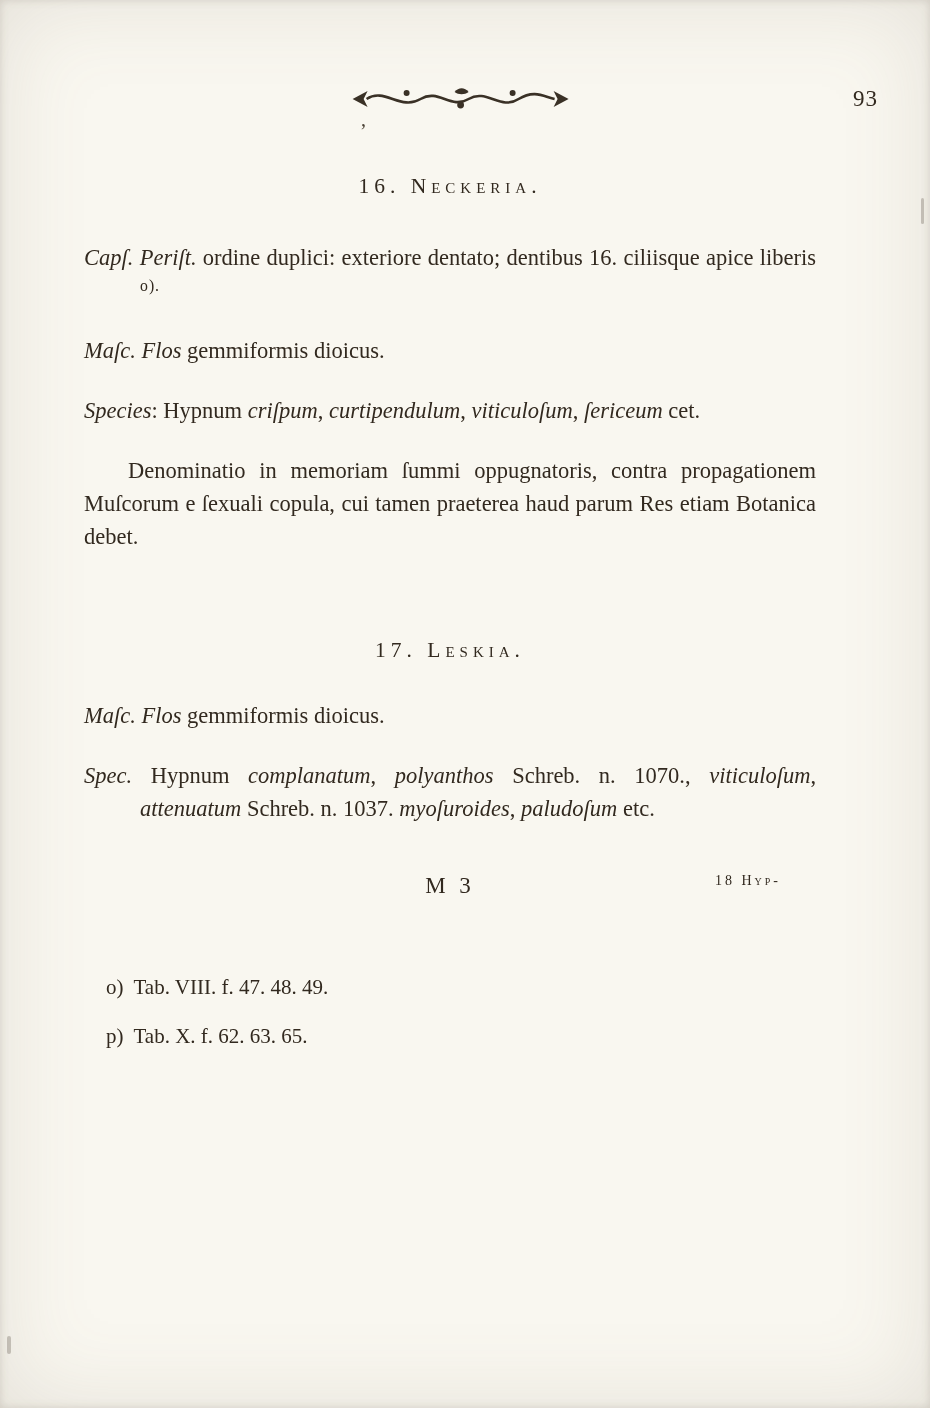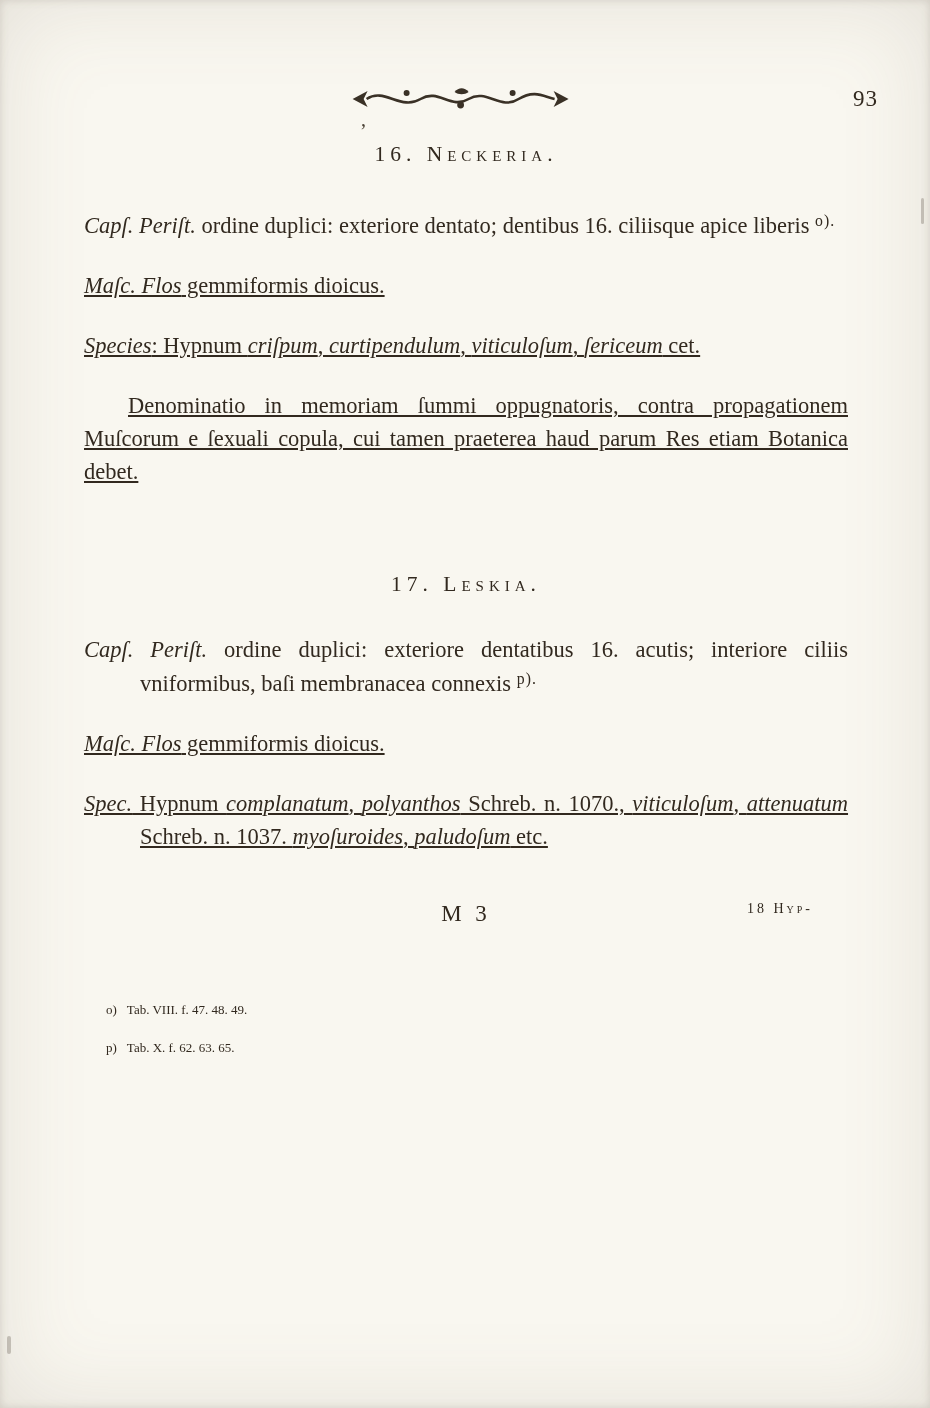--- a/index.html
+++ b/index.html
@@ -28,42 +28,42 @@
     font-size: 20px;
     color: #4a4134;
   }
   .page-number {
     position: absolute;
     top: 86px;
     right: 52px;
     font-size: 23px;
     letter-spacing: 1px;
   }
-  .content { padding: 142px 82px 0 84px; }
+  .content { padding: 142px 114px 0 84px; margin-top: 32px; }
   .chapter-heading {
     margin: 0;
     font-size: 21.5px;
     font-weight: normal;
     font-variant: small-caps;
     letter-spacing: 5px;
     text-align: center;
   }
   .h16 { margin-bottom: 0; }
   .h17 { margin-top: 84px; margin-bottom: 36px; }
   .para {
     margin: 0;
     font-size: 22.5px;
     line-height: 1.47;
     text-align: justify;
   }
   .it { font-style: italic; }
   .hang { padding-left: 56px; text-indent: -56px; }
   .first-indent { text-indent: 44px; }
   .mt-caps1 { margin-top: 42px; }
-  .mt-std   { margin-top: 27px; text-decoration: underline; }
+  .mt-std   { margin-top: 27px; }
   .mt-caps2 { margin-top: 36px; }
   .fn-ref { font-size: .7em; vertical-align: .45em; letter-spacing: 1px; }
   .signature-row {
     position: relative;
     margin-top: 48px;
     font-size: 23px;
     text-align: center;
     height: 34px;
   }
   .signature-mark { letter-spacing: 4px; text-align: center; }
@@ -71,21 +71,21 @@
     position: absolute;
     right: 35px;
     top: 0;
     font-size: 14px;
     font-variant: small-caps;
     letter-spacing: 3px;
   }
   .footnotes { margin-top: 66px; padding-left: 22px; }
   .footnote {
     margin: 0 0 21px 0;
-    font-size: 13px;
+    font-size: 21px;
     line-height: 1.35;
     text-align: left;
   }
   .footnote .marker { margin-right: 10px; }
   .artifact {
     position: absolute;
     background: rgba(140,134,122,.45);
   }
   .artifact-right { right: 6px; top: 198px; width: 3px; height: 26px; border-radius: 2px; }
   .artifact-left  { left: 7px; top: 1336px; width: 4px; height: 18px; border-radius: 2px; }
@@ -121,21 +121,20 @@
     <p class="para hang mt-caps1"><span class="it">Capſ. Periſt.</span><span> ordine duplici: exteriore dentato; dentibus 16. ciliisque apice liberis </span><span class="fn-ref">o).</span></p>
 
     <p class="para mt-std"><span class="it">Maſc. Flos</span><span> gemmiformis dioicus.</span></p>
 
     <p class="para hang mt-std"><span class="it">Species</span><span>: Hypnum </span><span class="it">criſpum</span><span>, </span><span class="it">curtipendulum</span><span>, </span><span class="it">viticuloſum</span><span>, </span><span class="it">ſericeum</span><span> cet.</span></p>
 
     <p class="para first-indent mt-std">Denominatio in memoriam ſummi oppugnatoris, contra propagationem Muſcorum e ſexuali copula, cui tamen praeterea haud parum Res etiam Botanica debet.</p>
 
     <h2 class="chapter-heading h17">17. Leskia.</h2>
 
-    <p class="para hang mt-caps2"><span class="it">Capſ. Periſt.</span><span> ordine duplici: exteriore dentatibus 16. acutis; interiore ciliis vniformibus, baſi membranacea connexis </span><span class="fn-ref">p).</span></p>
 
     <p class="para mt-std"><span class="it">Maſc. Flos</span><span> gemmiformis dioicus.</span></p>
 
     <p class="para hang mt-std"><span class="it">Spec.</span><span> Hypnum </span><span class="it">complanatum</span><span>, </span><span class="it">polyanthos</span><span> Schreb. n. 1070., </span><span class="it">viticuloſum</span><span>, </span><span class="it">attenuatum</span><span> Schreb. n. 1037. </span><span class="it">myoſuroides</span><span>, </span><span class="it">paludoſum</span><span> etc.</span></p>
 
 
     <div class="signature-row">
       <span class="signature-mark">M 3</span>
       <span class="catchword">18 Hyp-</span>
     </div>

